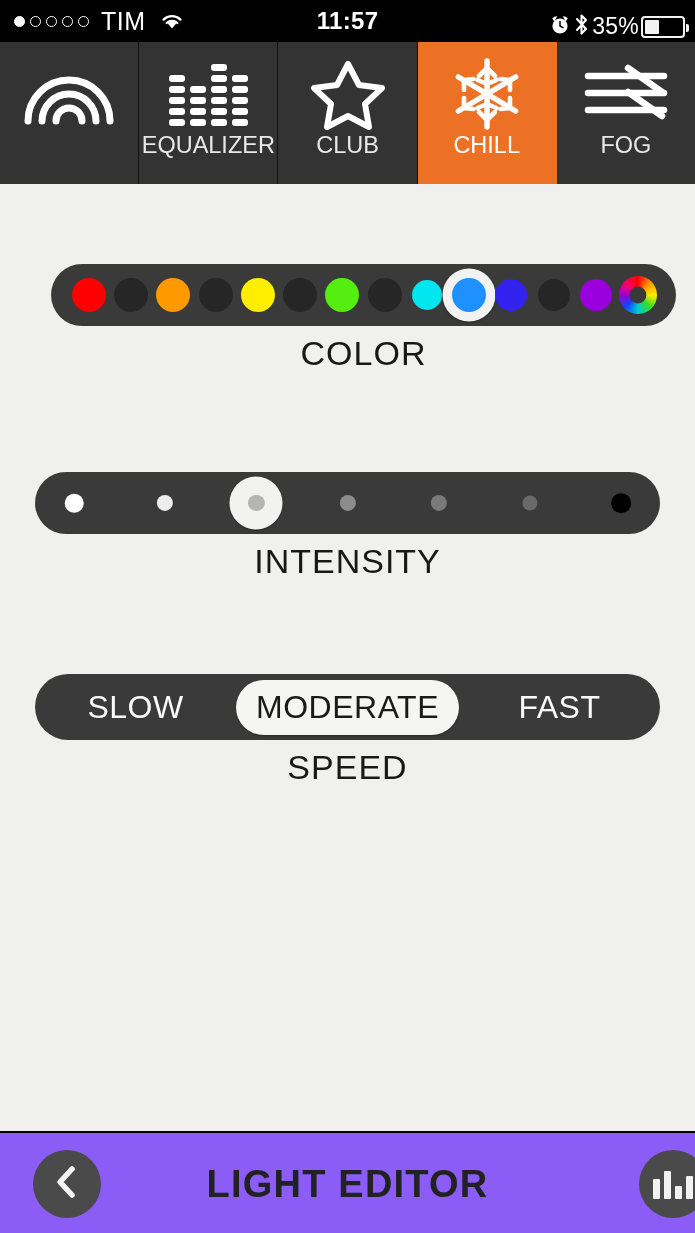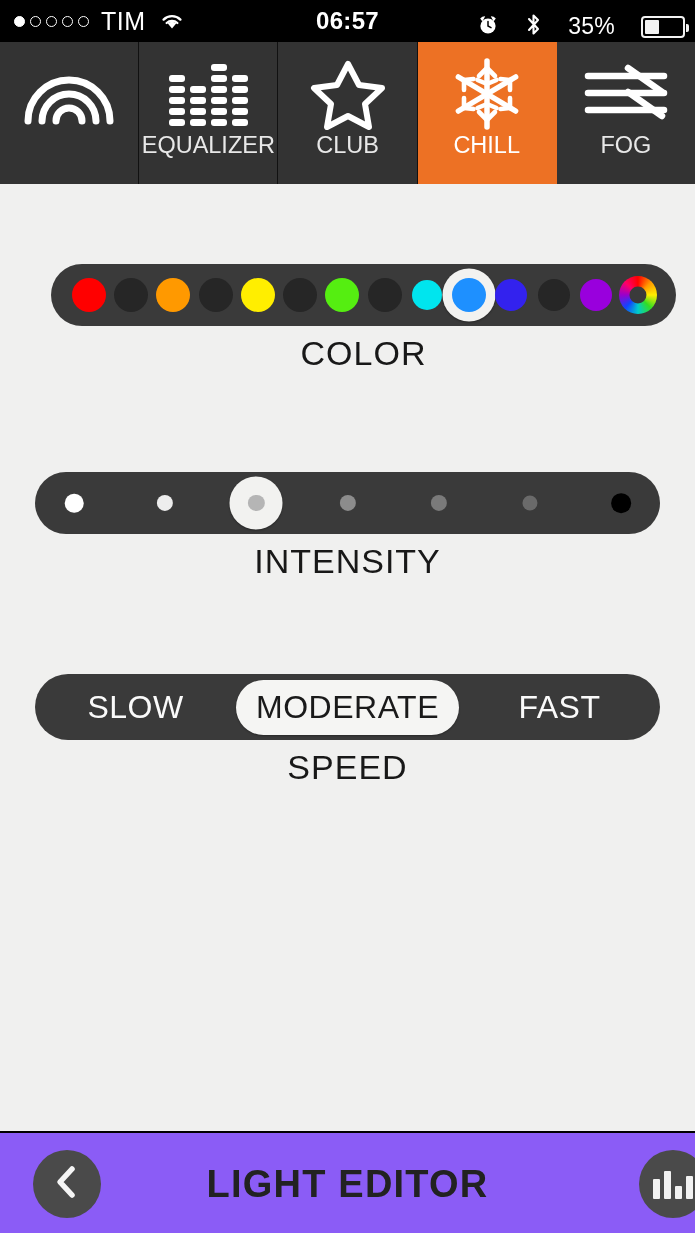--- a/index.html
+++ b/index.html
@@ -66,21 +66,21 @@
     font-size: 24px;
     font-weight: bold;
     letter-spacing: 0.3px;
   }
   .sb-right {
     position: absolute;
     right: 10px; top: 0;
     height: 53px;
     display: flex;
     align-items: center;
-    gap: 26px;
+    gap: 2px;
   }
   .pct { font-size: 23px; letter-spacing: 0.2px; }
   .batt {
     position: relative;
     width: 44px; height: 22px;
     border: 2px solid #ffffff;
     border-radius: 4px;
     box-sizing: border-box;
     opacity: 0.95;
   }
@@ -285,21 +285,21 @@
       <span class="carrier">TIM</span>
       <span class="wifi">
         <svg width="26" height="20" viewBox="0 0 26 20">
           <path d="M13 17.5 L8.6 12.3 A6.8 6.8 0 0 1 17.4 12.3 Z" fill="#fff"></path>
           <path d="M4.6 8.6 A12 12 0 0 1 21.4 8.6" stroke="#fff" stroke-width="2.4" fill="none" stroke-linecap="round"></path>
           <path d="M7.6 12.0 A8 8 0 0 1 18.4 12.0" stroke="#fff" stroke-width="2.2" fill="none" stroke-linecap="round"></path>
         </svg>
       </span>
     </div>
 
-    <div class="sb-center">06:57</div>
+    <div class="sb-center">11:57</div>
 
     <div class="sb-right">
       <span>
         <svg width="22" height="22" viewBox="0 0 22 22">
           <circle cx="11" cy="12" r="7.6" fill="#fff"></circle>
           <path d="M3.2 4.6 A6 6 0 0 1 8.2 2.2 L5.4 7.4 Z" fill="#fff"></path>
           <path d="M18.8 4.6 A6 6 0 0 0 13.8 2.2 L16.6 7.4 Z" fill="#fff"></path>
           <path d="M11 7.6 L11 12 L14 13.6" stroke="#000" stroke-width="1.5" fill="none" stroke-linecap="round"></path>
         </svg>
       </span>

